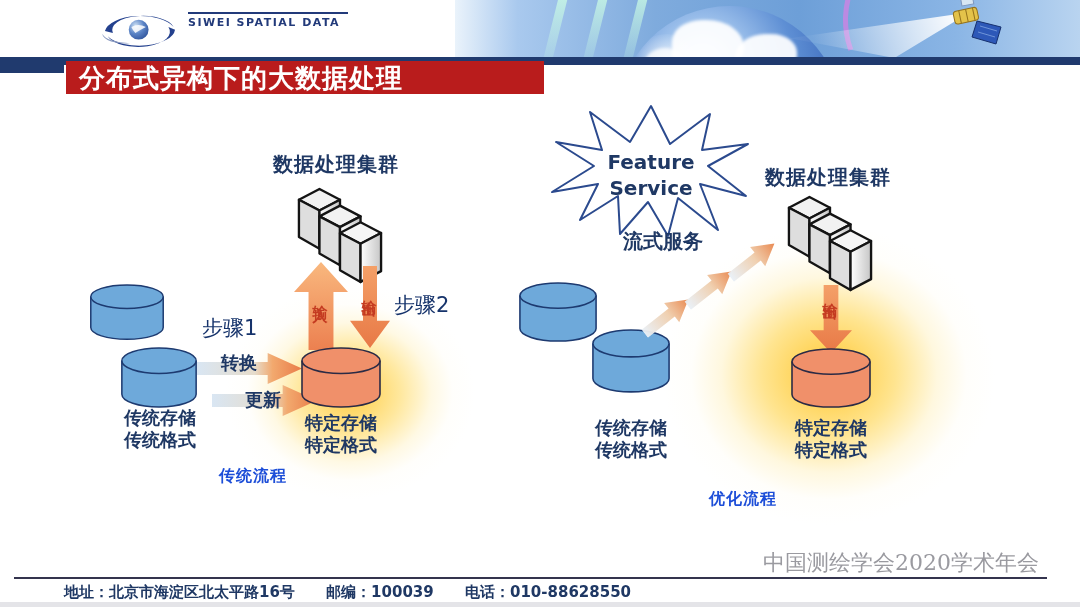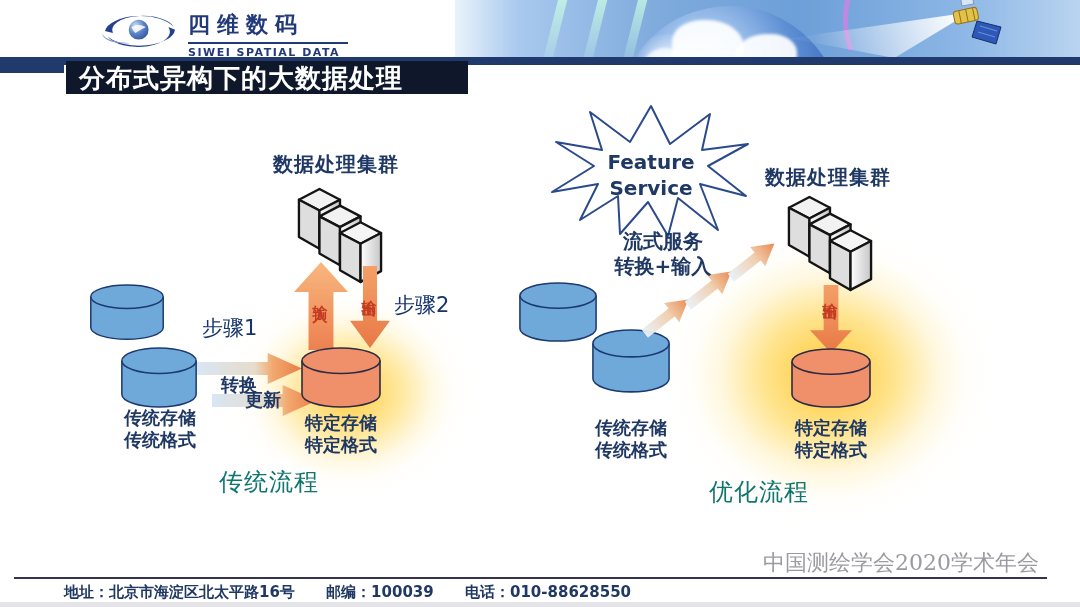--- a/index.html
+++ b/index.html
@@ -4,21 +4,21 @@
 <style>
   html,body{margin:0;padding:0;background:#888;}
   #slide{position:relative;width:1080px;height:607px;background:#ffffff;overflow:hidden;
          font-family:"DejaVu Sans","Liberation Sans",sans-serif;}
   .abs{position:absolute;}
   .b{font-weight:bold;}
   .navy{color:#1f3864;}
   .serif{font-family:"DejaVu Serif","Liberation Serif",serif;}
   .clabel{font-size:20px;font-weight:bold;color:#1f3864;letter-spacing:1px;text-align:center;}
   .cyl-label{font-size:18px;font-weight:bold;color:#1f3864;text-align:center;line-height:22px;}
-  .cap{font-size:24px;font-weight:normal;color:#0f766e;letter-spacing:1px;}
+  .cap{font-size:16px;font-weight:bold;color:#1d4ed8;letter-spacing:1px;}
   .step{font-size:21px;font-weight:normal;color:#16336b;}
   .arrtxt{font-size:18px;font-weight:bold;color:#1f3864;}
   .vtext{writing-mode:vertical-rl;font-size:15px;font-weight:bold;color:#c43b21;letter-spacing:2px;line-height:1;}
   .glow{pointer-events:none;}
   
   #banner{left:455px;top:0;width:625px;height:58px;overflow:hidden;
     background:linear-gradient(90deg,#eaf3fb 0%,#a9c9ee 10%,#7fabdd 32%,#6d9fd8 55%,#8ab5e5 80%,#b9d4f0 100%);}
   .streak{top:-15px;width:9px;height:95px;border-radius:5px;
     background:linear-gradient(180deg,rgba(205,255,228,0.85),rgba(205,255,228,0));transform:rotate(14deg);}
   #globe{left:162px;top:6px;width:225px;height:225px;border-radius:50%;overflow:hidden;
@@ -26,21 +26,21 @@
   .continent{background:#ffffff;opacity:.92;filter:blur(1.5px);}
   #beam{left:335px;top:6px;width:180px;height:52px;
     background:linear-gradient(250deg,rgba(255,255,255,0.95) 10%,rgba(255,255,255,0.05) 85%);
     clip-path:polygon(100% 12%,0% 62%,58% 100%);}
   .pinkarc{border-radius:50%;border:5px solid transparent;}
   #swoosh{left:320px;top:0px;width:340px;height:125px;border-radius:50%;
     border-bottom:4px solid rgba(255,255,255,0.85);transform:rotate(-7deg);}
   
   #strip{left:0;top:57px;width:1080px;height:8px;background:#203a6e;}
   #stub{left:0;top:57px;width:64px;height:16px;background:#203a6e;}
-  #titlebox{left:66px;top:61px;width:402px;height:33px;background:#0f172a;}
+  #titlebox{left:66px;top:61px;width:478px;height:33px;background:#b91c1c;}
   #titlebox span{display:block;padding-left:13px;line-height:34px;color:#ffffff;
     font-size:26px;font-weight:bold;letter-spacing:1px;white-space:nowrap;}
   
   #footline{left:14px;top:577px;width:1033px;height:2px;background:#34344e;}
   #footleft{left:64px;top:583px;font-size:15px;font-weight:bold;color:#1f3864;white-space:nowrap;}
   #footleft span{margin-right:26px;}
   #website{left:851px;top:587px;font-size:13px;font-weight:bold;color:#1f3864;letter-spacing:2px;}
   #watermark{left:763px;top:548px;font-size:22px;color:#9a9aa0;white-space:nowrap;}
   #slogan1{left:400px;top:500px;width:336px;text-align:center;font-size:33px;font-weight:bold;color:#203387;white-space:nowrap;}
   #slogan2{left:400px;top:538px;width:336px;text-align:center;font-size:36px;font-weight:bold;color:#203387;white-space:nowrap;}
@@ -140,21 +140,20 @@
   </div>
 
   <svg class="abs" style="left:97px;top:6px" width="82" height="50" viewBox="0 0 124 60">
     <path d="M12,30 A54,26 0 0 1 116,24 A44,20 0 0 0 24,33 Z" fill="#24418e"></path>
     <path d="M118,28 A54,26 0 0 1 16,38 A46,22 0 0 0 108,24 Z" fill="#24418e"></path>
     <path d="M8,34 A32,15 0 0 0 50,48 A40,18 0 0 1 8,34 Z" fill="#8a9ac0"></path>
     <circle cx="63" cy="28" r="15" fill="url(#gSphere)"></circle>
     <path d="M52,24 Q62,18 74,24 Q66,28 58,33 Q54,29 52,24 Z" fill="#ffffff" opacity="0.85"></path>
   </svg>
   <div class="abs" style="left:188px;top:10px">
-    <div class="b" style="font-size:22px;color:#223a7a;letter-spacing:7px;white-space:nowrap">四维数码</div>
     <div style="width:160px;height:2px;background:#223a7a;margin-top:2px"></div>
     <div class="b" style="font-size:11px;color:#223a7a;letter-spacing:1.5px;margin-top:2px;white-space:nowrap">SIWEI SPATIAL DATA</div>
   </div>
 
   <div class="abs" id="strip"></div>
   <div class="abs" id="stub"></div>
   <div class="abs" id="titlebox">
     <span>分布式异构下的大数据处理</span>
   </div>
 
@@ -177,21 +176,21 @@
   <div class="abs cyl-label" style="left:110px;top:407px;width:100px;z-index:3">
     <span style="display:block">传统存储</span>
     <span style="display:block">传统格式</span>
   </div>
 
   <div class="abs step" style="left:202px;top:314px;z-index:3">步骤1</div>
 
   <svg class="abs" style="left:197px;top:352px;z-index:2" width="106" height="33" viewBox="0 0 108 36" preserveAspectRatio="none">
     <polygon points="0,11 72,11 72,1 107,18 72,35 72,25 0,25" fill="url(#gBO)"></polygon>
   </svg>
-  <span class="abs arrtxt" style="left:221px;top:373px;z-index:3">转换</span>
+  <span class="abs arrtxt" style="left:221px;top:351px;z-index:3">转换</span>
   <svg class="abs" style="left:212px;top:384px;z-index:2" width="106" height="33" viewBox="0 0 108 36" preserveAspectRatio="none">
     <polygon points="0,11 72,11 72,1 107,18 72,35 72,25 0,25" fill="url(#gBO)"></polygon>
   </svg>
   <span class="abs arrtxt" style="left:245px;top:388px;z-index:3">更新</span>
 
   <svg class="abs" style="left:294px;top:262px;z-index:2" width="54" height="88" viewBox="0 0 52 88" preserveAspectRatio="none">
     <polygon points="26,0 52,30 38,30 38,88 14,88 14,30 0,30" fill="url(#gUp)"></polygon>
   </svg>
   <span class="abs vtext" style="left:312px;top:293px;z-index:3">输入</span>
   <svg class="abs" style="left:350px;top:266px;z-index:2" width="40" height="82" viewBox="0 0 40 84" preserveAspectRatio="none">
@@ -209,21 +208,20 @@
   </div>
   <div class="abs cap" style="left:219px;top:466px;z-index:3">传统流程</div>
 
   <svg class="abs" style="left:550px;top:104px;z-index:2" width="202" height="134" viewBox="0 0 202 134">
     <polygon fill="#ffffff" stroke="#2b4a8e" stroke-width="2" stroke-linejoin="round" points="101,2 120,40 160,10 152,46 198,40 158,62 196,92 150,80 168,126 128,94 118,132 98,98 70,130 68,92 30,116 48,80 2,88 44,62 6,38 52,46 40,8 80,38"></polygon>
   </svg>
   <div class="abs b navy" style="left:551px;top:150px;width:200px;text-align:center;font-size:20px;z-index:3">Feature</div>
   <div class="abs b navy" style="left:551px;top:176px;width:200px;text-align:center;font-size:20px;z-index:3">Service</div>
 
   <div class="abs b navy" style="left:596px;top:228px;width:134px;text-align:center;font-size:20px;z-index:3">流式服务</div>
-  <div class="abs b navy" style="left:596px;top:253px;width:134px;text-align:center;font-size:20px;z-index:3">转换+输入</div>
 
   <div class="abs clabel" style="left:758px;top:164px;width:140px;z-index:3">数据处理集群</div>
   <svg class="abs" style="left:786px;top:192px;z-index:2" width="88" height="100">
     <use href="#server-cluster" width="88" height="100"></use>
   </svg>
 
   <svg class="abs" style="left:517px;top:282px;z-index:2" width="82" height="62" viewBox="0 0 84 64" preserveAspectRatio="none">
       <use href="#cyl-blue" width="84" height="64"></use>
     </svg>
   <svg class="abs" style="left:590px;top:329px;z-index:2" width="82" height="66" viewBox="0 0 84 64" preserveAspectRatio="none">
@@ -254,21 +252,21 @@
     <polygon points="20,84 40,56 27,56 27,0 13,0 13,56 0,56" fill="url(#gDown)"></polygon>
   </svg>
   <span class="abs vtext" style="left:822px;top:291px;z-index:3">输出</span>
   <svg class="abs" style="left:789px;top:348px;z-index:2" width="84" height="62" viewBox="0 0 84 64" preserveAspectRatio="none">
       <use href="#cyl-orange" width="84" height="64"></use>
     </svg>
   <div class="abs cyl-label" style="left:781px;top:417px;width:100px;z-index:3">
     <span style="display:block">特定存储</span>
     <span style="display:block">特定格式</span>
   </div>
-  <div class="abs cap" style="left:709px;top:476px;z-index:3">优化流程</div>
+  <div class="abs cap" style="left:709px;top:489px;z-index:3">优化流程</div>
 
   <div class="abs serif" id="watermark">中国测绘学会2020学术年会</div>
 
   <div class="abs" id="footline"></div>
   <div class="abs" id="footleft">
     <span>地址：北京市海淀区北太平路16号</span>
     <span>邮编：100039</span>
     <span>电话：010-88628550</span>
   </div>
   <div class="abs" id="bottomstrip"></div>

